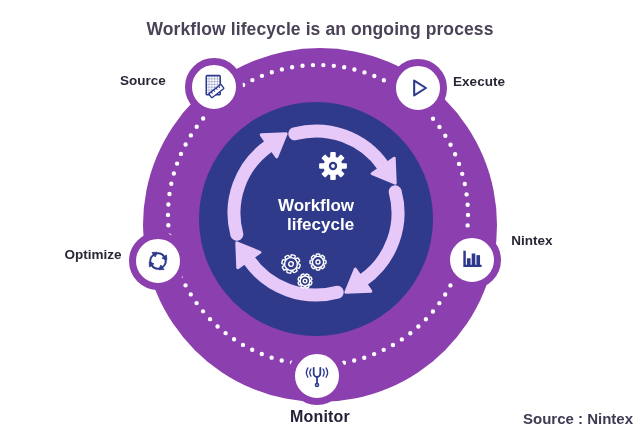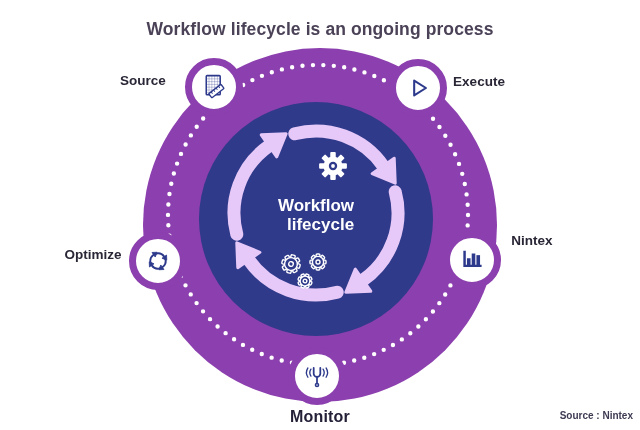--- a/index.html
+++ b/index.html
@@ -38,21 +38,21 @@
   .node-monitor{left:443px;top:231px}
   .node-improve{left:129px;top:232px}
   .node-optimize{left:288px;top:347px}
   .lbl{position:absolute;transform:translate(-50%,-50%);font-weight:700;font-size:13.5px;
     color:var(--label);white-space:nowrap}
   .lbl-design{left:143px;top:80px}
   .lbl-execute{left:479px;top:81px}
   .lbl-monitor{left:532px;top:240px}
   .lbl-improve{left:93px;top:254px}
   .lbl-optimize{left:320px;top:417px;font-size:16px;font-weight:800;color:var(--optimize);letter-spacing:.2px}
-  .source{position:absolute;right:7px;top:410px;font-size:10px;font-weight:700;color:var(--source)}
+  .source{position:absolute;right:7px;top:410px;font-size:15px;font-weight:700;color:var(--source)}
   .ic-fillw{fill:#fff;stroke:var(--icon);stroke-width:1.5}
   .ic-grid{stroke:var(--icon);stroke-width:.55;opacity:.5;fill:none}
   .ic-tick{stroke:var(--icon);stroke-width:.9;fill:none}
   .ic-tri{fill:none;stroke:var(--icon);stroke-width:2;stroke-linejoin:round}
   .ic-axis{fill:none;stroke:var(--icon);stroke-width:2.4}
   .ic-bar{fill:var(--icon)}
   .ic-s17{stroke:var(--icon);stroke-width:1.7;fill:none;stroke-linecap:round}
   .ic-s13{stroke:var(--icon);stroke-width:1.3;fill:none;stroke-linecap:round}
   .ic-c15{fill:none;stroke:var(--icon);stroke-width:1.5}
 </style>

